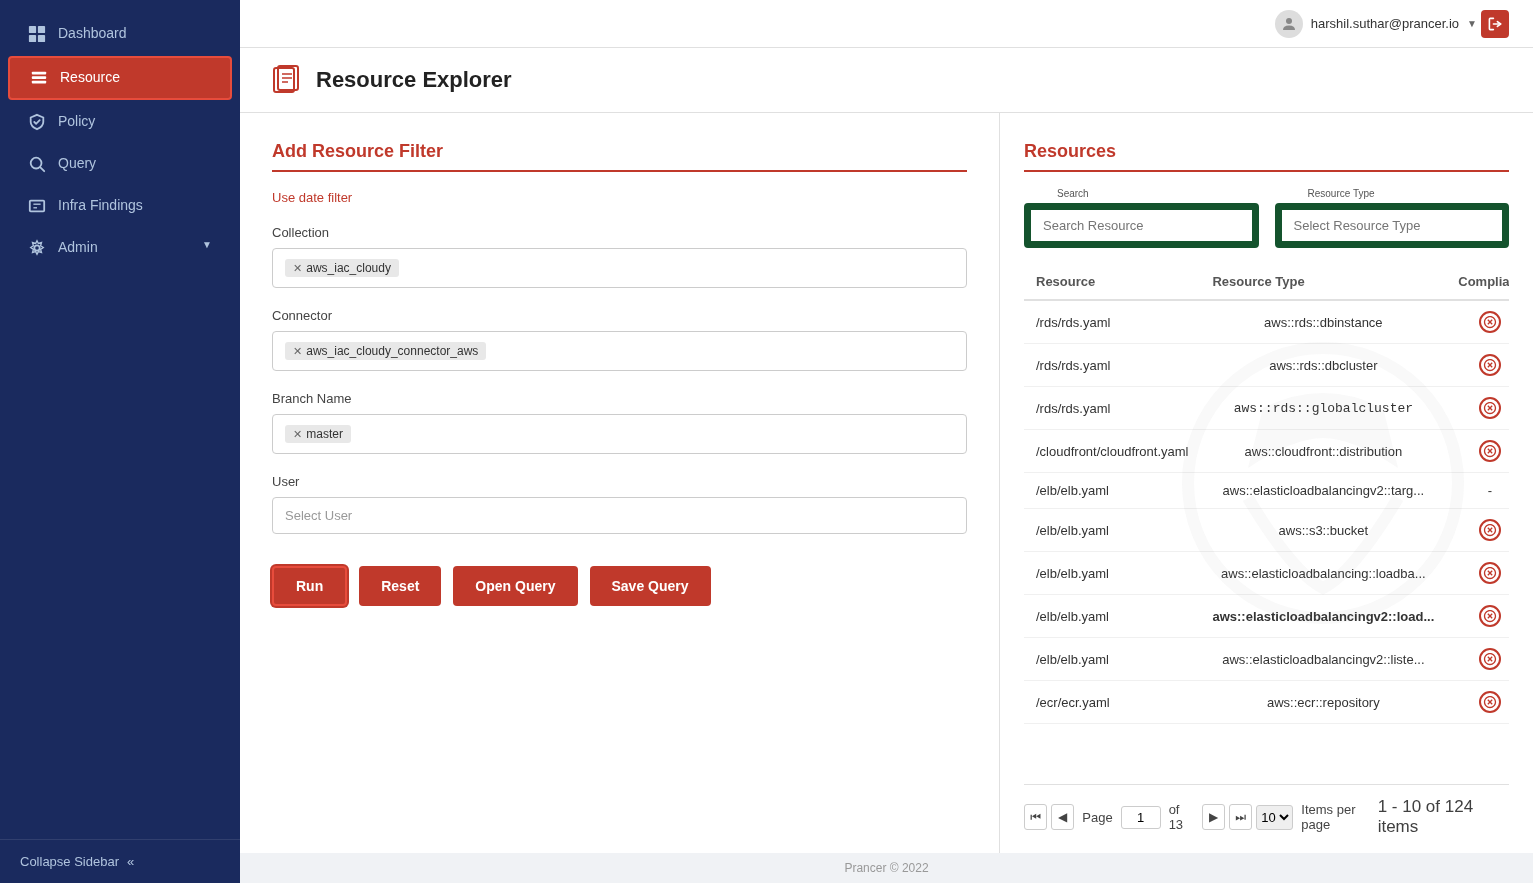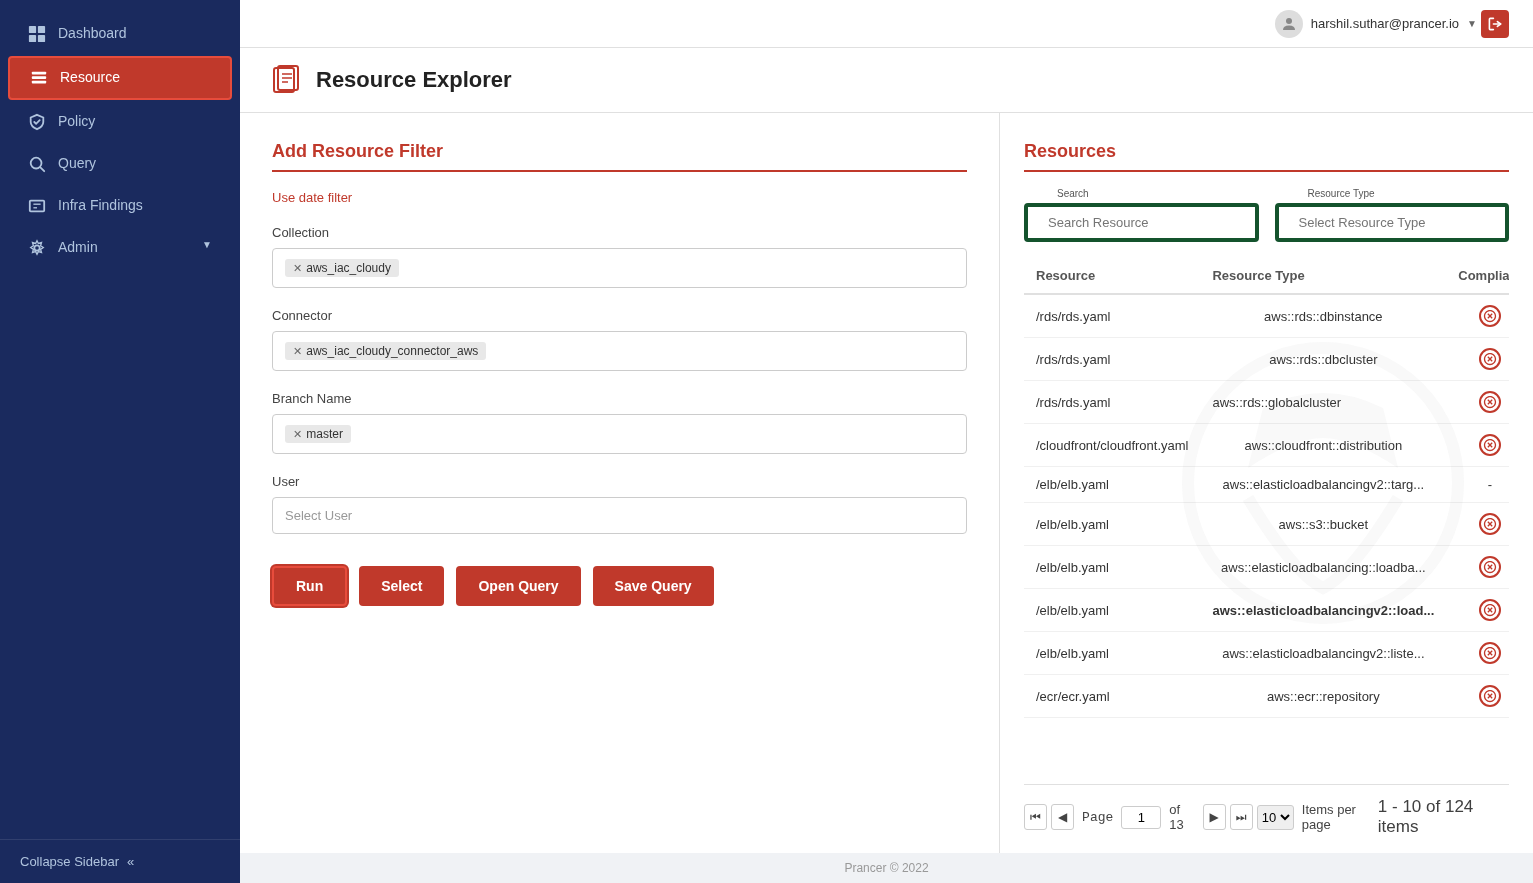--- a/index.html
+++ b/index.html
@@ -303,23 +303,23 @@
     }
 
     .filter-group-label {
       font-size: 10px;
       color: #555;
       font-weight: 400;
       margin-left: 33px;
     }
 
     .filter-input {
-      border: 4px solid #14532d;
+      border: 7px solid #14532d;
       border-radius: 4px;
-      padding: 8px 20px;
+      padding: 8px 12px;
       font-size: 13px;
       color: #666;
       outline: none;
       width: 100%;
     }
 
     
     .resources-table {
       width: 100%;
       border-collapse: collapse;
@@ -551,21 +551,21 @@
 
       <div class="form-group">
         <label class="form-label">User</label>
         <select class="form-select">
           <option value="">Select User</option>
         </select>
       </div>
 
       <div class="form-actions">
         <button class="btn btn-run">Run</button>
-        <button class="btn">Select</button>
+        <button class="btn">Reset</button>
         <button class="btn">Open Query</button>
         <button class="btn">Save Query</button>
       </div>
     </div>
 
     <div class="resources-panel">
 
       <svg class="resources-bg-logo" viewBox="0 0 200 200" xmlns="http://www.w3.org/2000/svg">
         <circle cx="100" cy="100" r="90" fill="none" stroke="#888" stroke-width="8"></circle>
         <path d="M60 50 Q100 30 140 50 L150 90 Q120 70 100 70 Q80 70 50 90 Z" fill="#888"></path>
@@ -621,21 +621,21 @@
                         <path d="M8 1 C4.13 1 1 4.13 1 8 C1 11.87 4.13 15 8 15 C11.87 15 15 11.87 15 8 C15 4.13 11.87 1 8 1 Z M8 2.5 C11.04 2.5 13.5 4.96 13.5 8 C13.5 11.04 11.04 13.5 8 13.5 C4.96 13.5 2.5 11.04 2.5 8 C2.5 4.96 4.96 2.5 8 2.5 Z"></path>
                         <line x1="10.5" y1="5.5" x2="5.5" y2="10.5" stroke="#c0392b" stroke-width="1.5"></line>
                         <line x1="5.5" y1="5.5" x2="10.5" y2="10.5" stroke="#c0392b" stroke-width="1.5"></line>
                       </svg>
                     </div>
                   </div>
                 </td>
               </tr>
               <tr>
                 <td>/rds/rds.yaml</td>
-                <td style="">aws::rds::globalcluster</td>
+                <td style="text-align: center; font-family: Liberation Mono, monospace;">aws::rds::globalcluster</td>
                 <td style="text-align: center;">
                   <div class="compliant-icon">
                     <div class="non-compliant">
                       <svg viewBox="0 0 16 16" width="14" height="14" fill="#c0392b">
                         <path d="M8 1 C4.13 1 1 4.13 1 8 C1 11.87 4.13 15 8 15 C11.87 15 15 11.87 15 8 C15 4.13 11.87 1 8 1 Z M8 2.5 C11.04 2.5 13.5 4.96 13.5 8 C13.5 11.04 11.04 13.5 8 13.5 C4.96 13.5 2.5 11.04 2.5 8 C2.5 4.96 4.96 2.5 8 2.5 Z"></path>
                         <line x1="10.5" y1="5.5" x2="5.5" y2="10.5" stroke="#c0392b" stroke-width="1.5"></line>
                         <line x1="5.5" y1="5.5" x2="10.5" y2="10.5" stroke="#c0392b" stroke-width="1.5"></line>
                       </svg>
                     </div>
                   </div>
@@ -737,21 +737,21 @@
                 </td>
               </tr>
             </tbody>
         </table>
       </div>
 
       <div class="pagination">
         <div class="pagination-nav">
           <button class="page-btn">⏮</button>
           <button class="page-btn">◀</button>
-          <span style="font-size:13px; margin: 0 4px; font-family: Liberation Mono, monospace;">Page</span>
+          <span style="font-size:13px; margin: 0 4px;">Page</span>
           <input class="page-input" type="text" value="1" style="">
           <span style="margin: 0 4px; font-size:13px;">of 13</span>
           <button class="page-btn">▶</button>
           <button class="page-btn">⏭</button>
           <select class="items-select">
             <option>10</option>
             <option>25</option>
             <option>50</option>
           </select>
           <span style="margin-left:4px; font-size:13px;">Items per page</span>

